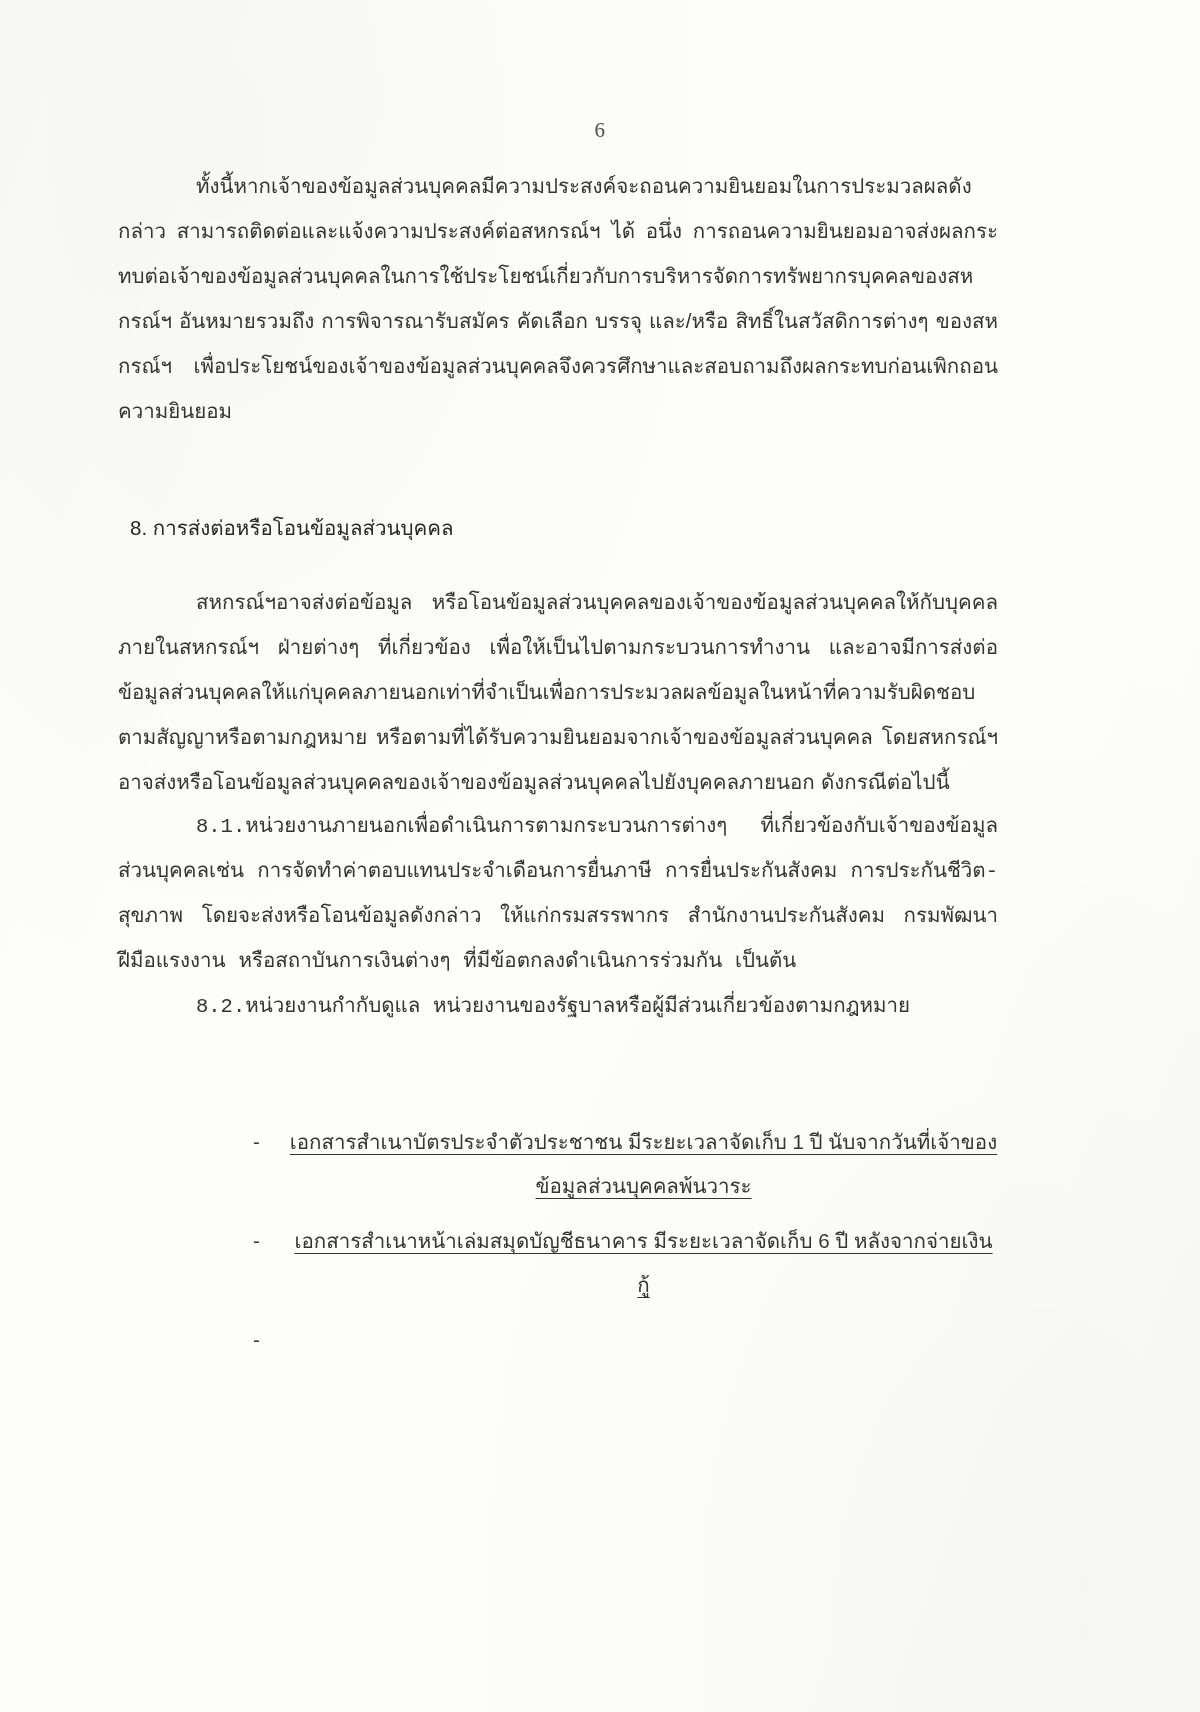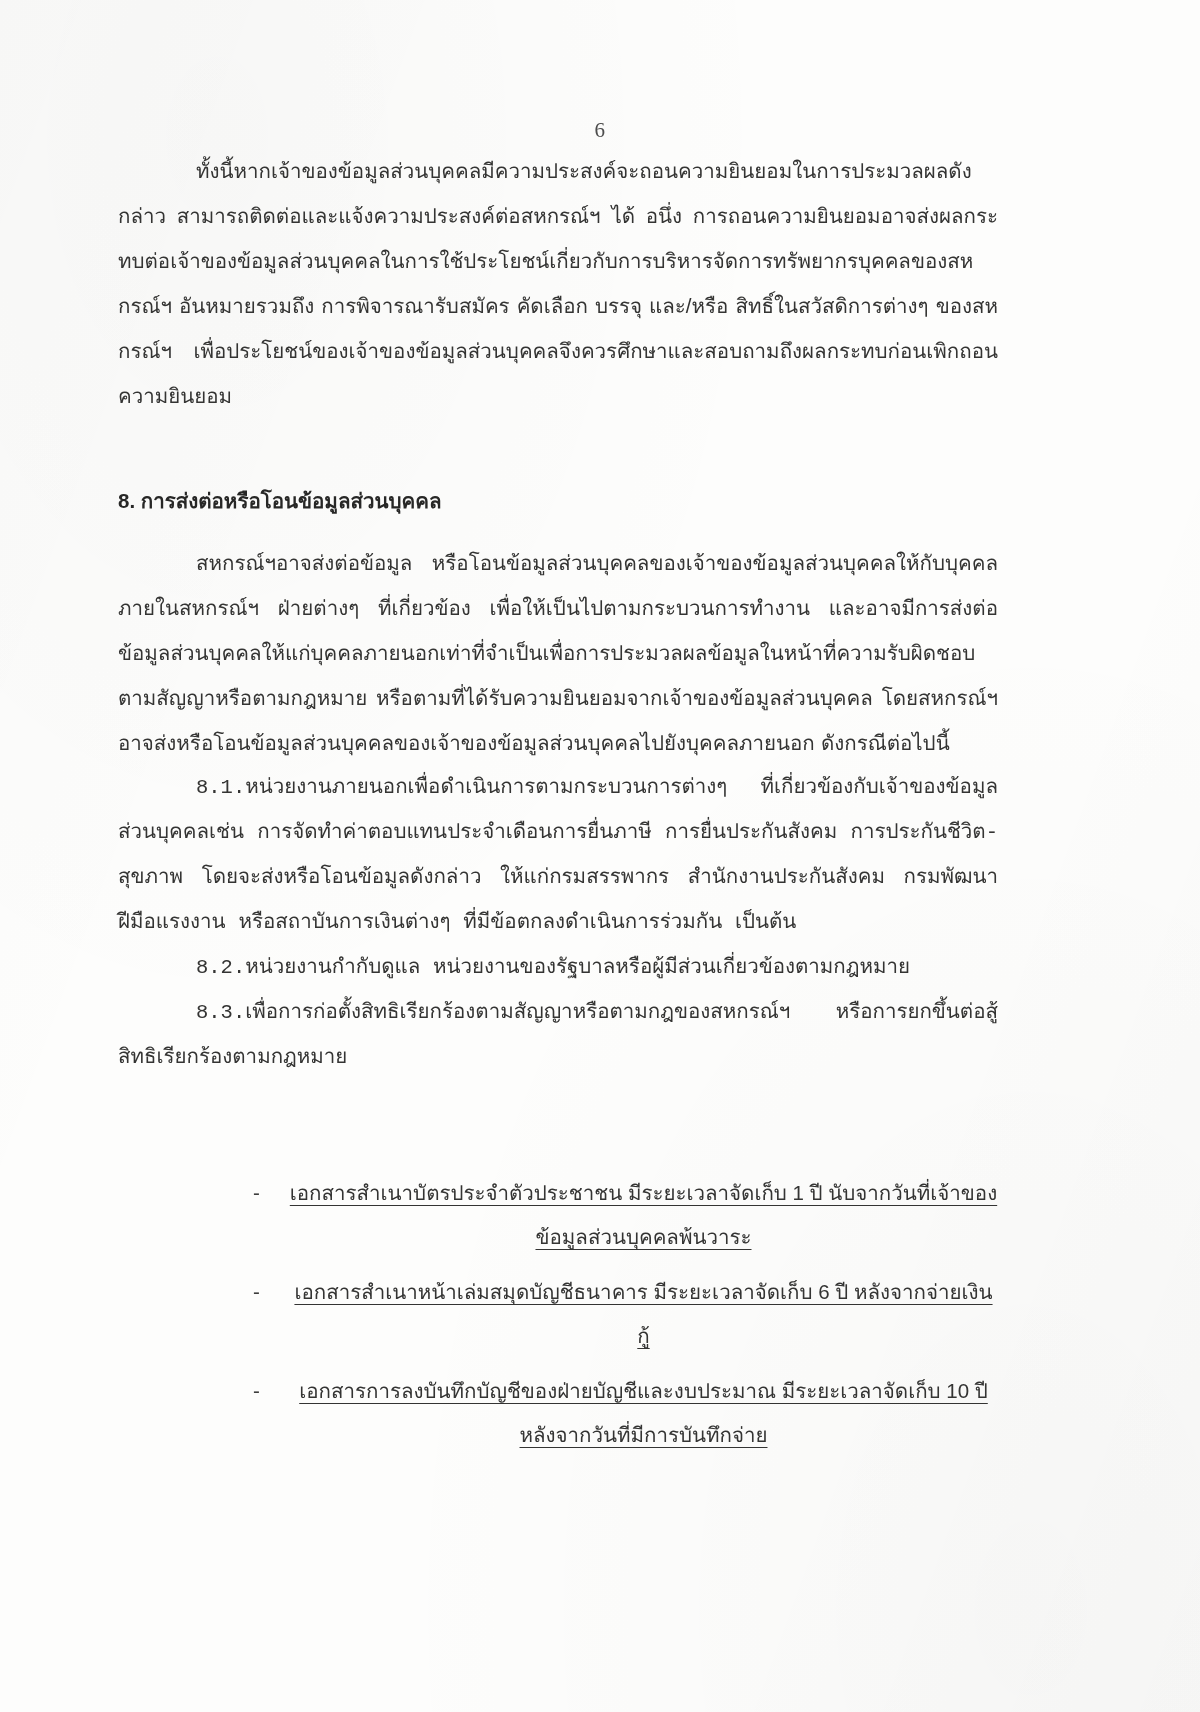--- a/index.html
+++ b/index.html
@@ -40,21 +40,21 @@
     width: 1200px;
     text-align: center;
     font-size: 21px;
     font-family: "Liberation Serif", "DejaVu Serif", serif;
     color: #4a4a4a;
     letter-spacing: 0.5px;
   }
 
   .content {
     position: absolute;
-    top: 148px;
+    top: 163px;
     left: 118px;
     width: 880px;
   }
 
   .para {
     font-size: 20.5px;
     line-height: 45px;
     text-align: justify;
     text-justify: inter-word;
     color: #30302f;
@@ -67,23 +67,23 @@
   }
 
   .para.indent-sub {
     text-indent: 78px;
     font-family: Liberation Mono, monospace;
   }
 
   .heading {
     font-size: 20.5px;
     line-height: 45px;
-    font-weight: bold;
+    font-weight: normal;
     color: #232322;
-    margin: 0;
+    margin: 12px;
   }
 
   .gap-sm { height: 17px; }
   .gap-lg { height: 60px; }
   .gap-xl { height: 74px; }
 
   .bullet-list {
     margin: 0;
     padding: 0;
     list-style: none;
@@ -138,37 +138,35 @@
     <h2 class="heading">8. การส่งต่อหรือโอนข้อมูลส่วนบุคคล</h2>
 
     <div class="gap-sm"></div>
 
     <p class="para indent">สหกรณ์ฯอาจส่งต่อข้อมูล หรือโอนข้อมูลส่วนบุคคลของเจ้าของข้อมูลส่วนบุคคลให้กับบุคคลภายในสหกรณ์ฯ ฝ่ายต่างๆ ที่เกี่ยวข้อง เพื่อให้เป็นไปตามกระบวนการทำงาน และอาจมีการส่งต่อข้อมูลส่วนบุคคลให้แก่บุคคลภายนอกเท่าที่จำเป็นเพื่อการประมวลผลข้อมูลในหน้าที่ความรับผิดชอบตามสัญญาหรือตามกฎหมาย หรือตามที่ได้รับความยินยอมจากเจ้าของข้อมูลส่วนบุคคล โดยสหกรณ์ฯ อาจส่งหรือโอนข้อมูลส่วนบุคคลของเจ้าของข้อมูลส่วนบุคคลไปยังบุคคลภายนอก ดังกรณีต่อไปนี้</p>
 
     <p class="para indent-sub">8.1.หน่วยงานภายนอกเพื่อดำเนินการตามกระบวนการต่างๆ ที่เกี่ยวข้องกับเจ้าของข้อมูลส่วนบุคคลเช่น การจัดทำค่าตอบแทนประจำเดือนการยื่นภาษี การยื่นประกันสังคม การประกันชีวิต-สุขภาพ โดยจะส่งหรือโอนข้อมูลดังกล่าว ให้แก่กรมสรรพากร สำนักงานประกันสังคม กรมพัฒนาฝีมือแรงงาน หรือสถาบันการเงินต่างๆ ที่มีข้อตกลงดำเนินการร่วมกัน เป็นต้น</p>
 
     <p class="para indent-sub">8.2.หน่วยงานกำกับดูแล หน่วยงานของรัฐบาลหรือผู้มีส่วนเกี่ยวข้องตามกฎหมาย</p>
 
-    <p class="para indent-sub">8.3.เพื่อการก่อตั้งสิทธิเรียกร้องตามสัญญาหรือตามกฎของสหกรณ์ฯ หรือการยกขึ้นต่อสู้สิทธิเรียกร้องตามกฎหมาย</p>
 
     <div class="gap-xl"></div>
 
 
     <div class="gap-sm"></div>
 
 
     <ul class="bullet-list">
       <li class="bullet-item">
         <span class="bullet-dash">-</span>
         <span class="bullet-text">เอกสารสำเนาบัตรประจำตัวประชาชน มีระยะเวลาจัดเก็บ 1  ปี นับจากวันที่เจ้าของข้อมูลส่วนบุคคลพ้นวาระ</span>
       </li>
       <li class="bullet-item">
         <span class="bullet-dash">-</span>
         <span class="bullet-text">เอกสารสำเนาหน้าเล่มสมุดบัญชีธนาคาร มีระยะเวลาจัดเก็บ 6 ปี หลังจากจ่ายเงินกู้</span>
       </li>
       <li class="bullet-item">
         <span class="bullet-dash">-</span>
-        <span class="bullet-text">เอกสารการลงบันทึกบัญชีของฝ่ายบัญชีและงบประมาณ มีระยะเวลาจัดเก็บ 10 ปี หลังจากวันที่มีการบันทึกจ่าย</span>
       </li>
     </ul>
 
   </div>
 </div>
 
 </body></html>

